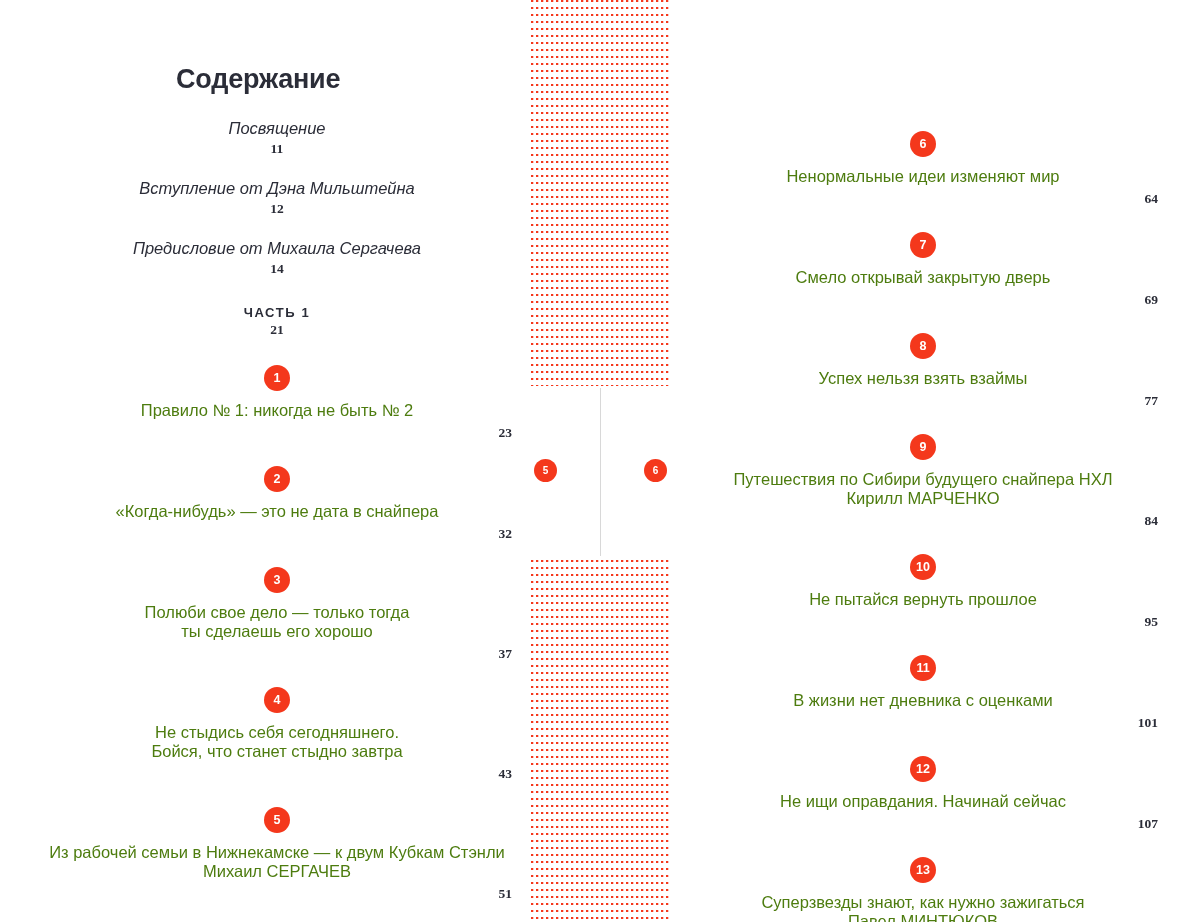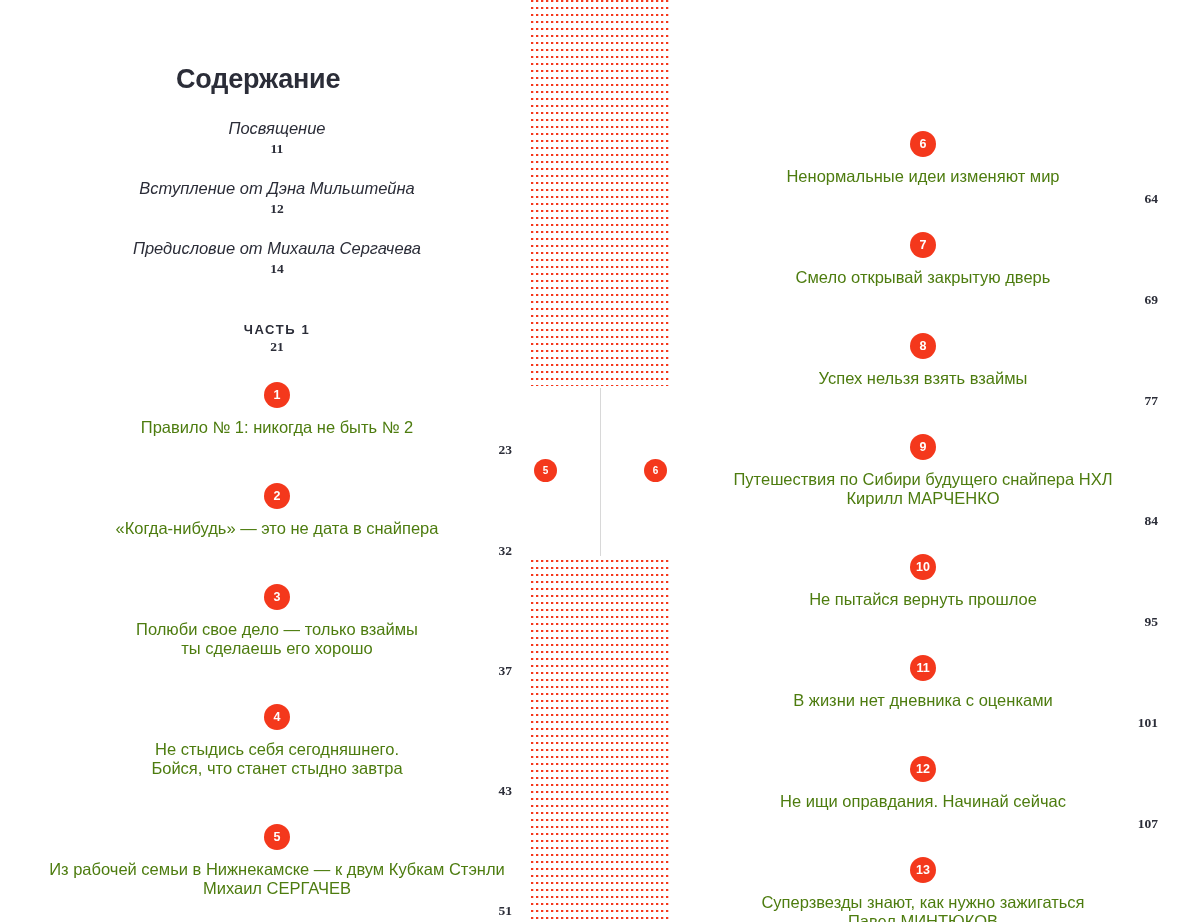--- a/index.html
+++ b/index.html
@@ -127,21 +127,21 @@
     color: #2b2d38;
   }
   .page-num {
     font-family: "Liberation Serif", serif;
     font-weight: bold;
     font-size: 13.5px;
     line-height: 19px;
     color: #2b2d38;
   }
 
-  .part-entry { margin-top: 44px; margin-bottom: 26px; }
+  .part-entry { margin-top: 27px; margin-bottom: 26px; }
   .part-entry .label {
     font-family: "Liberation Sans", sans-serif;
     font-weight: bold;
     font-size: 13px;
     letter-spacing: 1.6px;
     text-transform: uppercase;
     color: #2b2d38;
   }
 
   
@@ -212,21 +212,21 @@
   </div>
 
   <div class="chapter">
     <div class="chip">2</div>
     <div class="label">«Когда-нибудь» — это не дата в снайпера</div>
     <div class="page-num">32</div>
   </div>
 
   <div class="chapter">
     <div class="chip">3</div>
-    <div class="label">Полюби свое дело — только взаймы
+    <div class="label">Полюби свое дело — только тогда
 ты сделаешь его хорошо</div>
     <div class="page-num">37</div>
   </div>
 
   <div class="chapter">
     <div class="chip">4</div>
     <div class="label">Не стыдись себя сегодняшнего.
 Бойся, что станет стыдно завтра</div>
     <div class="page-num">43</div>
   </div>

